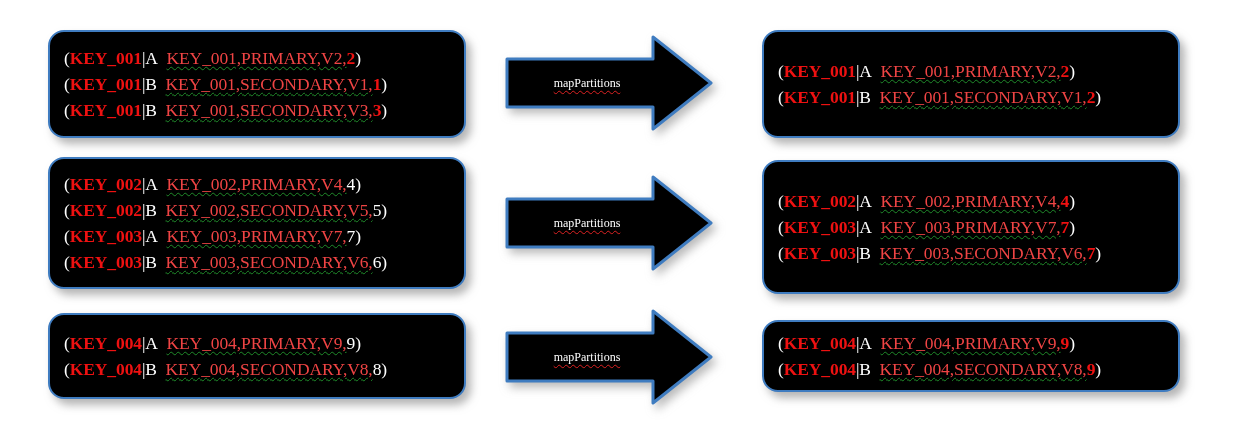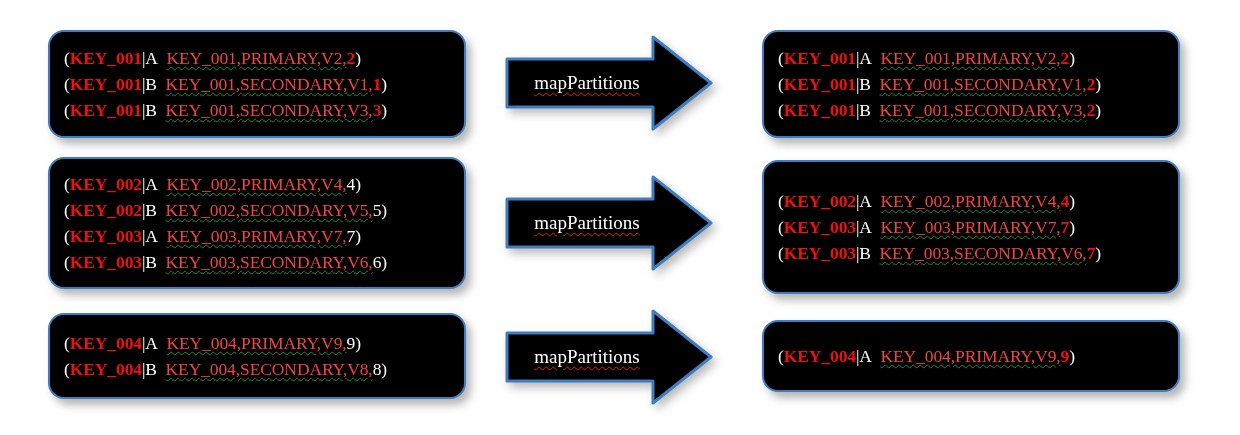--- a/index.html
+++ b/index.html
@@ -74,21 +74,21 @@
     overflow: visible;
   }
   .arrow-label {
     position: absolute;
     left: 8px;
     top: 50%;
     width: 148px;
     transform: translateY(-50%);
     text-align: center;
     color: #ffffff;
-    font-size: 19px;
+    font-size: 12px;
     white-space: nowrap;
     text-decoration: underline wavy #dd2222;
     text-decoration-thickness: 1px;
     text-underline-offset: 3px;
     pointer-events: none;
   }
 </style>
 </head>
 <body>
 
@@ -103,21 +103,20 @@
   <div class="arrow" style="left:505px; top:33px;">
     <svg viewBox="0 0 210 100" preserveAspectRatio="none">
       <polygon points="2,26 148,26 148,4 206,50 148,96 148,74 2,74" fill="#000000" stroke="#3f7cc0" stroke-width="3" stroke-linejoin="round" style="filter:drop-shadow(4px 5px 5px rgba(130,130,130,0.55))"></polygon>
     </svg>
     <div class="arrow-label">mapPartitions</div>
   </div>
 
   <div class="box" style="left:762px; top:30px; width:418px; height:108px;">
       <div class="row"><span class="w">(</span><span class="k">KEY_001</span><span class="w">|A&nbsp;&nbsp;</span><span class="gw">KEY_001,PRIMARY,V2,</span><span class="v">2</span><span class="w">)</span></div>
       <div class="row"><span class="w">(</span><span class="k">KEY_001</span><span class="w">|B&nbsp;&nbsp;</span><span class="gw">KEY_001,SECONDARY,V1,</span><span class="v">2</span><span class="w">)</span></div>
-      <div class="row"><span class="w">(</span><span class="k">KEY_001</span><span class="w">|B&nbsp;&nbsp;</span><span class="gw">KEY_001,SECONDARY,V3,</span><span class="v">2</span><span class="w">)</span></div>
     </div>
 
   <div class="box" style="left:48px; top:157px; width:418px; height:132px;">
       <div class="row"><span class="w">(</span><span class="k">KEY_002</span><span class="w">|A&nbsp;&nbsp;</span><span class="gw">KEY_002,PRIMARY,V4,</span><span class="w">4</span><span class="w">)</span></div>
       <div class="row"><span class="w">(</span><span class="k">KEY_002</span><span class="w">|B&nbsp;&nbsp;</span><span class="gw">KEY_002,SECONDARY,V5,</span><span class="w">5</span><span class="w">)</span></div>
       <div class="row"><span class="w">(</span><span class="k">KEY_003</span><span class="w">|A&nbsp;&nbsp;</span><span class="gw">KEY_003,PRIMARY,V7,</span><span class="w">7</span><span class="w">)</span></div>
       <div class="row"><span class="w">(</span><span class="k">KEY_003</span><span class="w">|B&nbsp;&nbsp;</span><span class="gw">KEY_003,SECONDARY,V6,</span><span class="w">6</span><span class="w">)</span></div>
     </div>
 
   <div class="arrow" style="left:505px; top:173px;">
@@ -140,15 +139,16 @@
 
   <div class="arrow" style="left:505px; top:307px;">
     <svg viewBox="0 0 210 100" preserveAspectRatio="none">
       <polygon points="2,26 148,26 148,4 206,50 148,96 148,74 2,74" fill="#000000" stroke="#3f7cc0" stroke-width="3" stroke-linejoin="round" style="filter:drop-shadow(4px 5px 5px rgba(130,130,130,0.55))"></polygon>
     </svg>
     <div class="arrow-label">mapPartitions</div>
   </div>
 
   <div class="box" style="left:762px; top:320px; width:418px; height:72px;">
       <div class="row"><span class="w">(</span><span class="k">KEY_004</span><span class="w">|A&nbsp;&nbsp;</span><span class="gw">KEY_004,PRIMARY,V9,</span><span class="v">9</span><span class="w">)</span></div>
+      <div class="row"><span class="w">(</span><span class="k">KEY_004</span><span class="w">|B&nbsp;&nbsp;</span><span class="gw">KEY_004,SECONDARY,V8,</span><span class="v">9</span><span class="w">)</span></div>
     </div>
 
 </div>
 
 </body></html>

